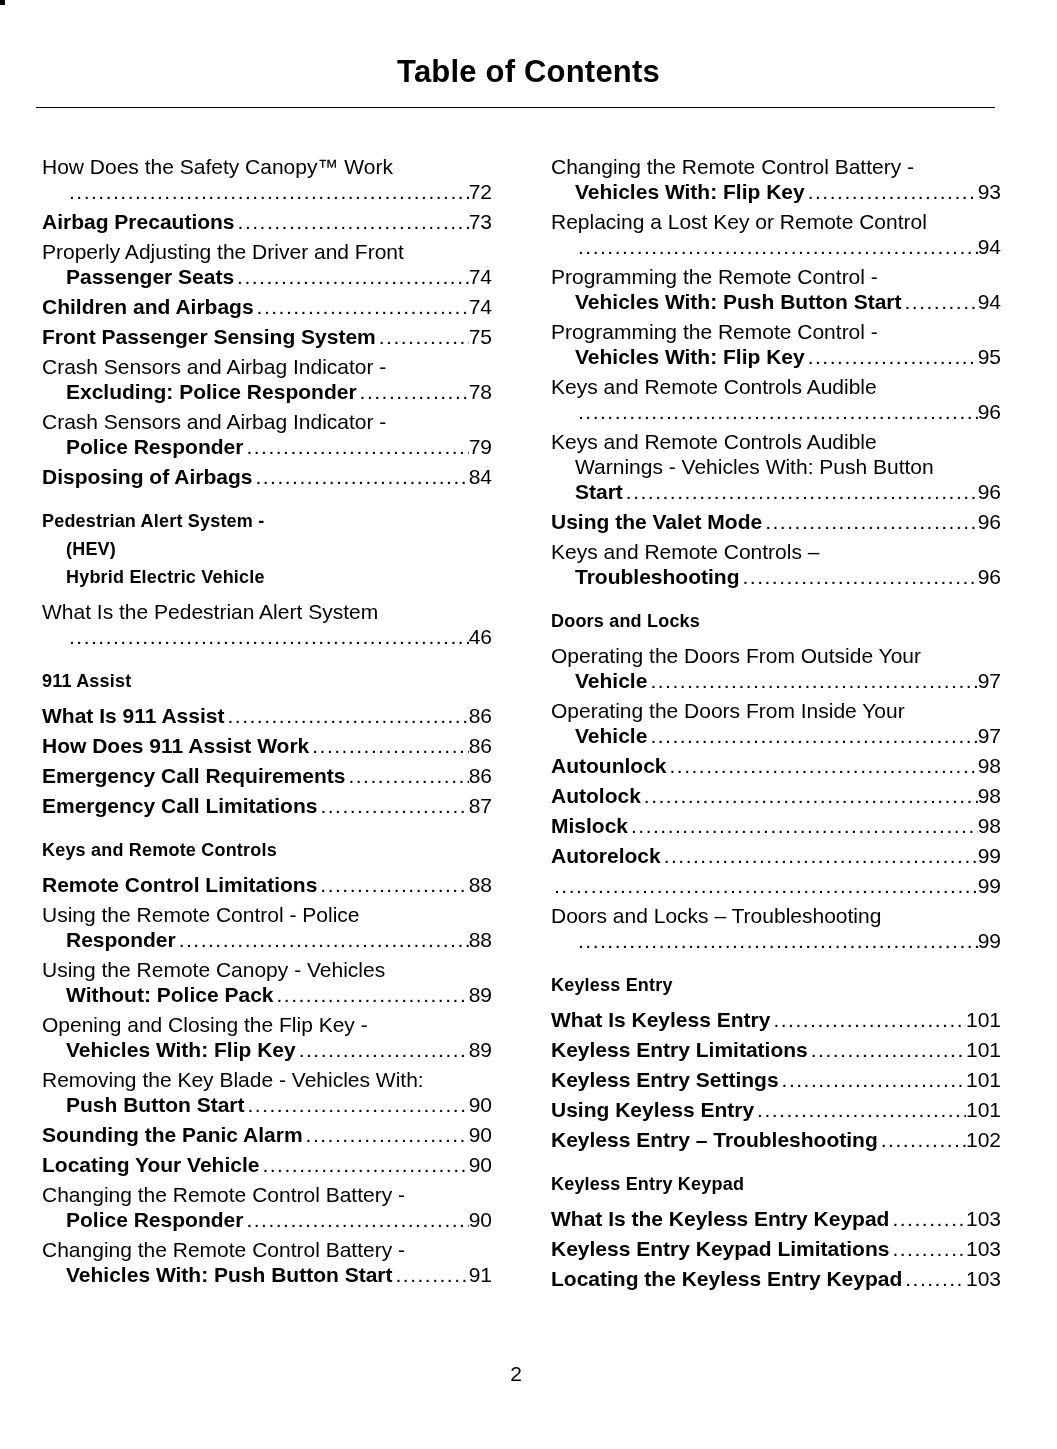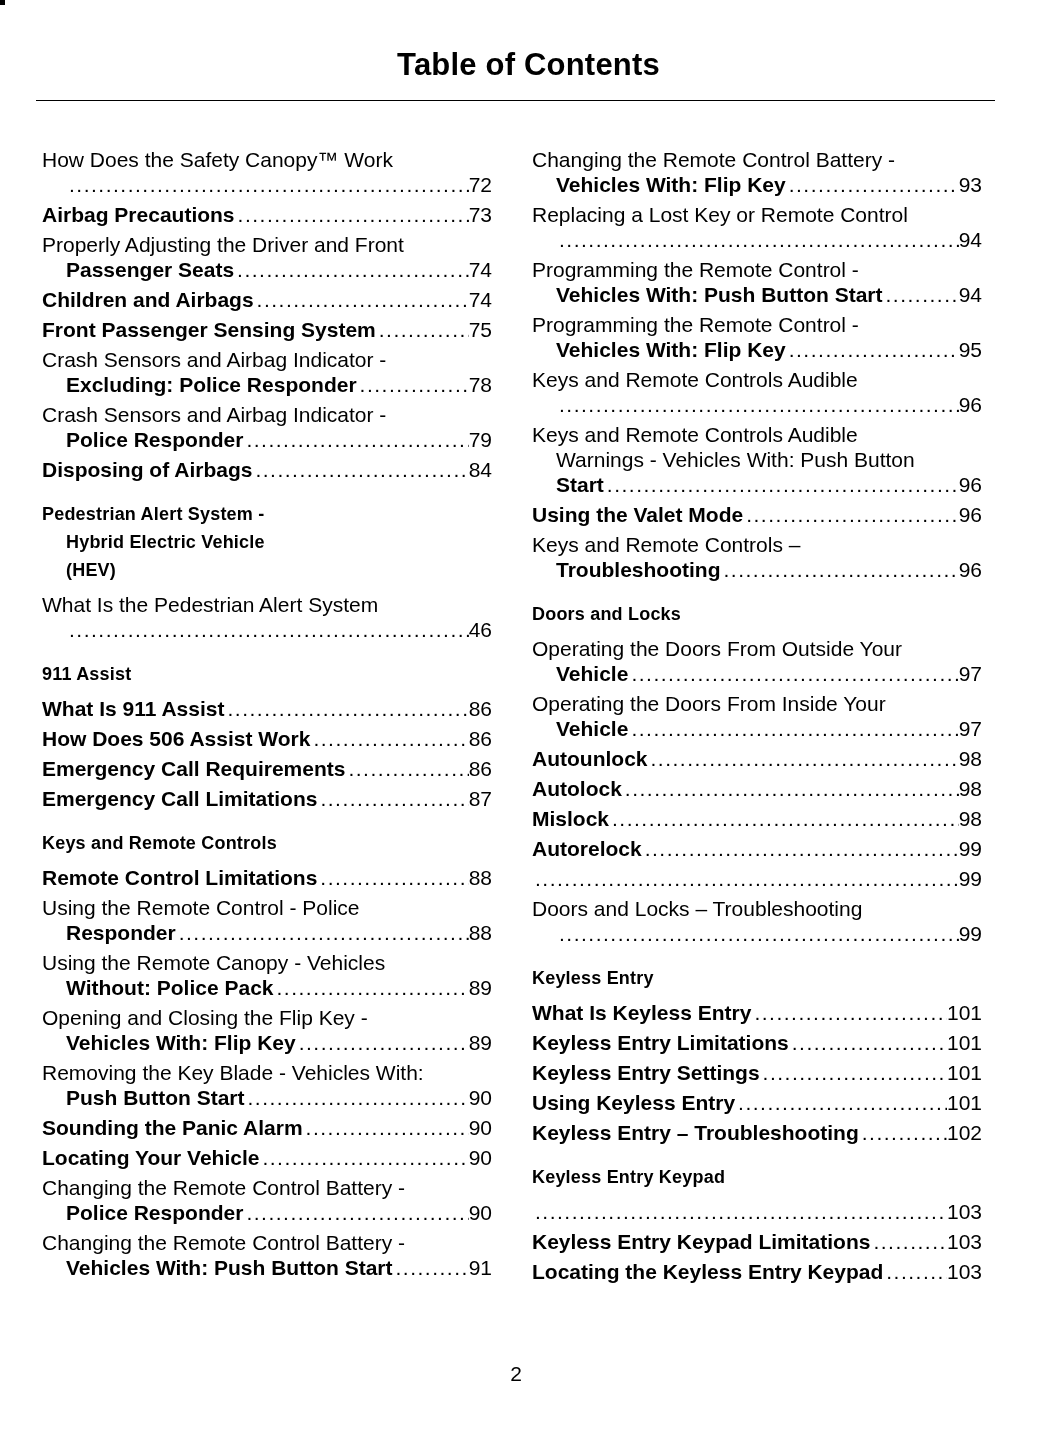--- a/index.html
+++ b/index.html
@@ -16,38 +16,38 @@
     font-family: "Liberation Sans", sans-serif;
     overflow: hidden;
   }
   .corner-mark {
     position: absolute;
     top: 0; left: 0;
     width: 5px; height: 5px;
     background: #000;
   }
   h1.title {
-    margin: 3px;
+    margin: 10px;
     padding-top: 44px;
     font-size: 31px;
     line-height: 36px;
     font-weight: 800;
     text-align: center;
     letter-spacing: 0.2px;
   }
   .rule {
     margin: 17px 62px 0 36px;
     height: 0;
     border-top: 1.5px solid #000;
   }
   .columns {
     display: flex;
     margin-left: 42px;
     margin-top: 46px;
-    gap: 40px;
+    gap: 59px;
   }
   .col {
     width: 450px;
     flex: 0 0 450px;
   }
   .section-heading {
     font-size: 18px;
     line-height: 28px;
     font-weight: 800;
     margin: 18px 0 8px 0;
@@ -154,22 +154,22 @@
         </div>
         <div class="entry">
           <div class="e-last">
             <span class="e-text">Disposing of Airbags</span>
             <span class="dots">..............................................................................................................</span>
             <span class="pg">84</span>
           </div>
         </div>
         <div class="section-heading">
           <div class="h-line">Pedestrian Alert System -</div>
+          <div class="h-line cont">(HEV)</div>
           <div class="h-line cont">Hybrid Electric Vehicle</div>
-          <div class="h-line cont">(HEV)</div>
         </div>
         <div class="entry">
           <div class="e-line">What Is the Pedestrian Alert System</div>
           <div class="e-last cont">
             <span class="e-text"></span>
             <span class="dots">..............................................................................................................</span>
             <span class="pg">46</span>
           </div>
         </div>
         <div class="section-heading">
@@ -177,21 +177,21 @@
         </div>
         <div class="entry">
           <div class="e-last">
             <span class="e-text">What Is 911 Assist</span>
             <span class="dots">..............................................................................................................</span>
             <span class="pg">86</span>
           </div>
         </div>
         <div class="entry">
           <div class="e-last">
-            <span class="e-text">How Does 506 Assist Work</span>
+            <span class="e-text">How Does 911 Assist Work</span>
             <span class="dots">..............................................................................................................</span>
             <span class="pg">86</span>
           </div>
         </div>
         <div class="entry">
           <div class="e-last">
             <span class="e-text">Emergency Call Requirements</span>
             <span class="dots">..............................................................................................................</span>
             <span class="pg">86</span>
           </div>
@@ -438,20 +438,21 @@
             <span class="e-text">Keyless Entry – Troubleshooting</span>
             <span class="dots">..............................................................................................................</span>
             <span class="pg">102</span>
           </div>
         </div>
         <div class="section-heading">
           <div class="h-line">Keyless Entry Keypad</div>
         </div>
         <div class="entry">
           <div class="e-last">
+            <span class="e-text">What Is the Keyless Entry Keypad</span>
             <span class="dots">..............................................................................................................</span>
             <span class="pg">103</span>
           </div>
         </div>
         <div class="entry">
           <div class="e-last">
             <span class="e-text">Keyless Entry Keypad Limitations</span>
             <span class="dots">..............................................................................................................</span>
             <span class="pg">103</span>
           </div>

